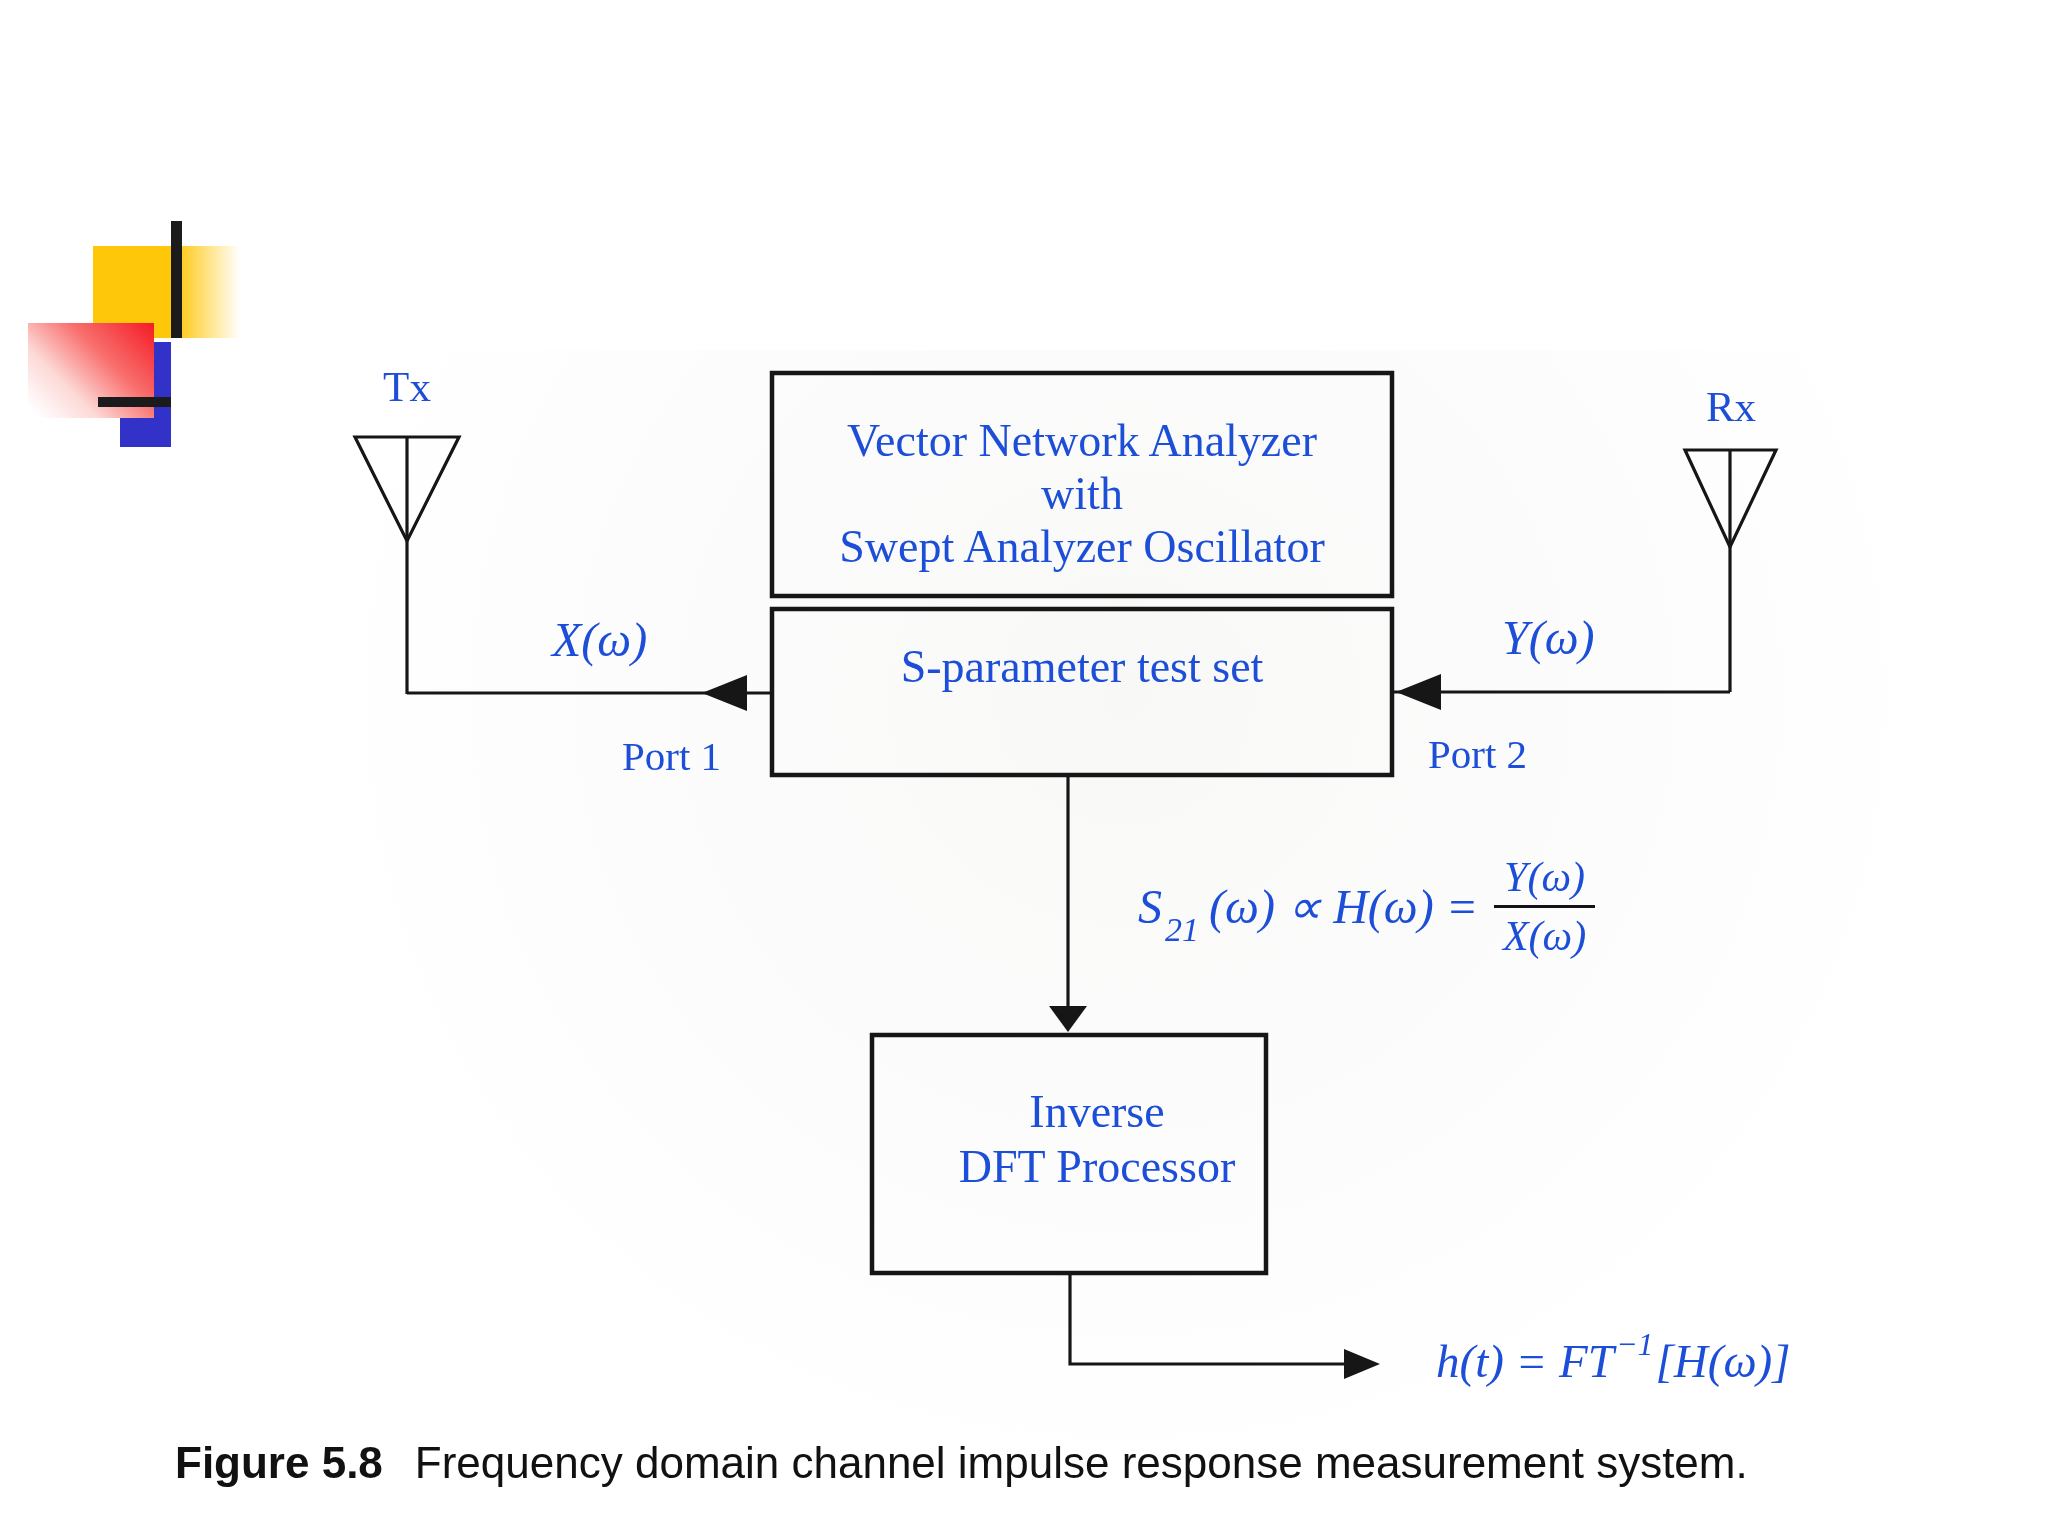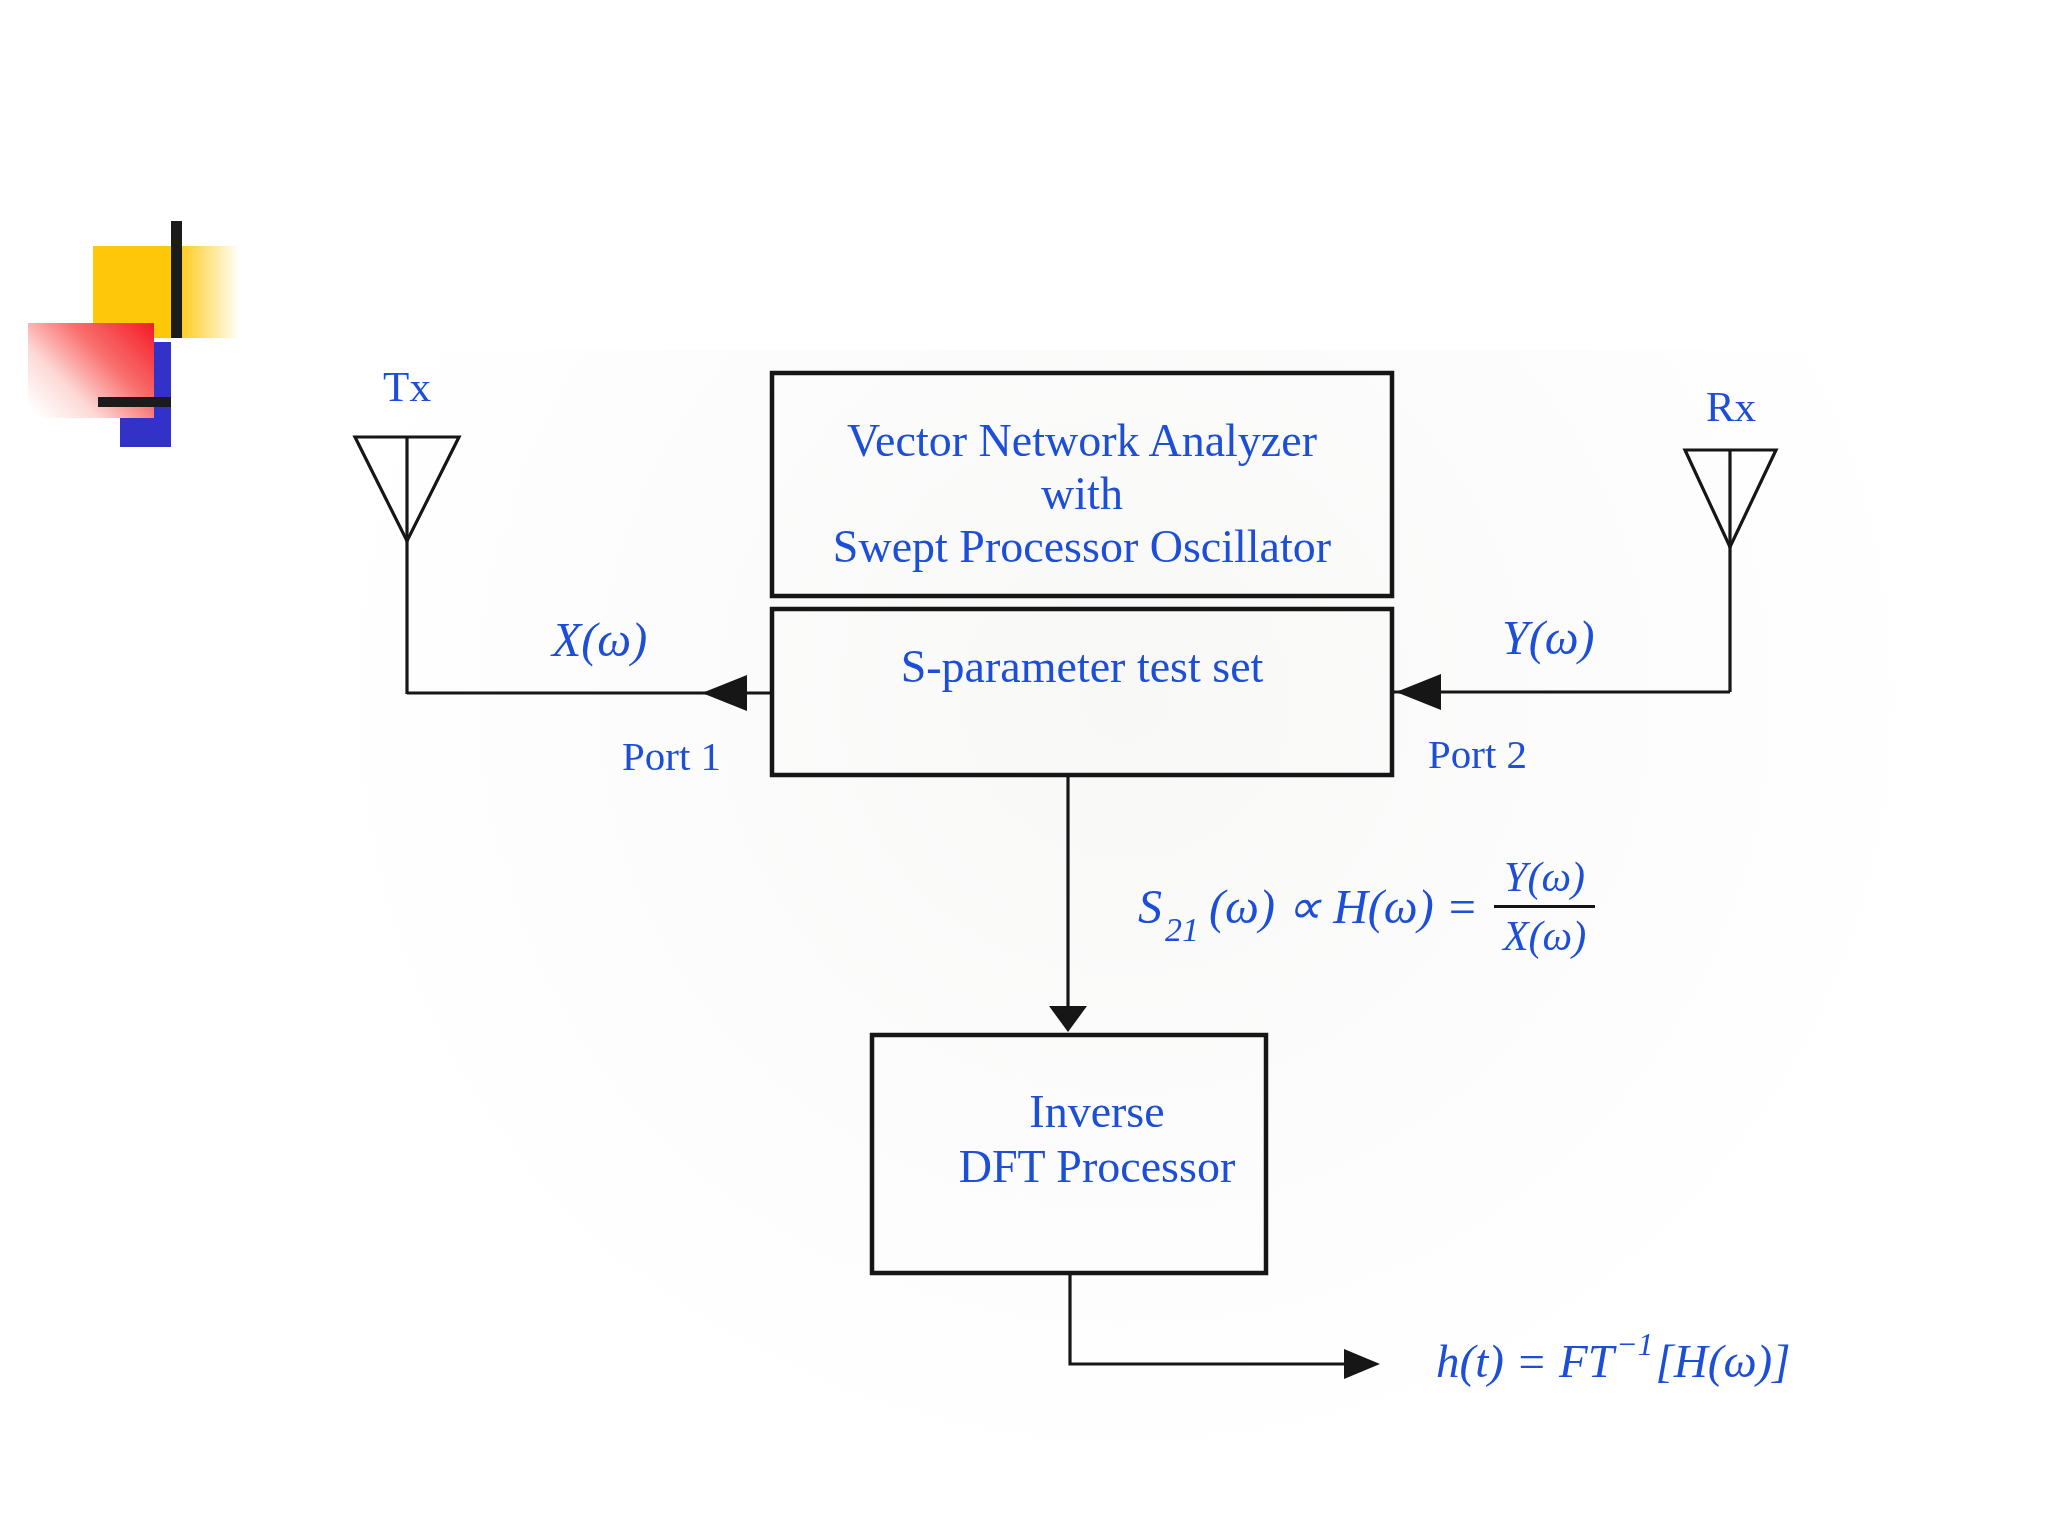--- a/index.html
+++ b/index.html
@@ -97,21 +97,21 @@
     <path class="wire" d="M1070,1273 L1070,1364 L1346,1364"></path>
     <polygon class="head" points="1380,1364 1344,1349 1344,1379"></polygon>
   </svg>
 
   <div class="dtxt ant-label" id="tx-label">Tx</div>
   <div class="dtxt ant-label" id="rx-label">Rx</div>
 
   <div class="dtxt boxtext" id="vna-text">
     <div>Vector Network Analyzer</div>
     <div>with</div>
-    <div>Swept Processor Oscillator</div>
+    <div>Swept Analyzer Oscillator</div>
   </div>
 
   <div class="dtxt boxtext" id="sparam-text">S-parameter test set</div>
 
   <div class="dtxt sig" id="x-signal">X(ω)</div>
   <div class="dtxt sig" id="y-signal">Y(ω)</div>
 
   <div class="dtxt port" id="port1-label">Port 1</div>
   <div class="dtxt port" id="port2-label">Port 2</div>
 
@@ -127,14 +127,17 @@
     <span class="frac">
       <span class="num">Y(ω)</span>
       <span class="den">X(ω)</span>
     </span>
   </div>
 
   <div class="dtxt" id="ht-formula">
     <span>h(t) = FT</span><span class="sup">−1</span><span>[H(ω)]</span>
   </div>
 
+  <div id="caption">
+    <span class="cap-label">Figure 5.8</span><span>Frequency domain channel impulse response measurement system.</span>
+  </div>
 
 </div>
 
 </body></html>

